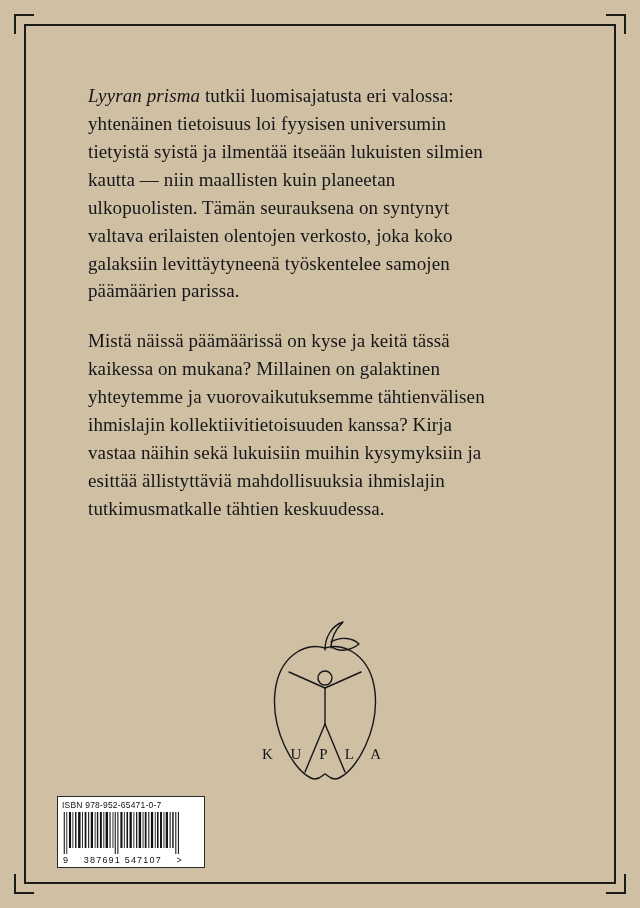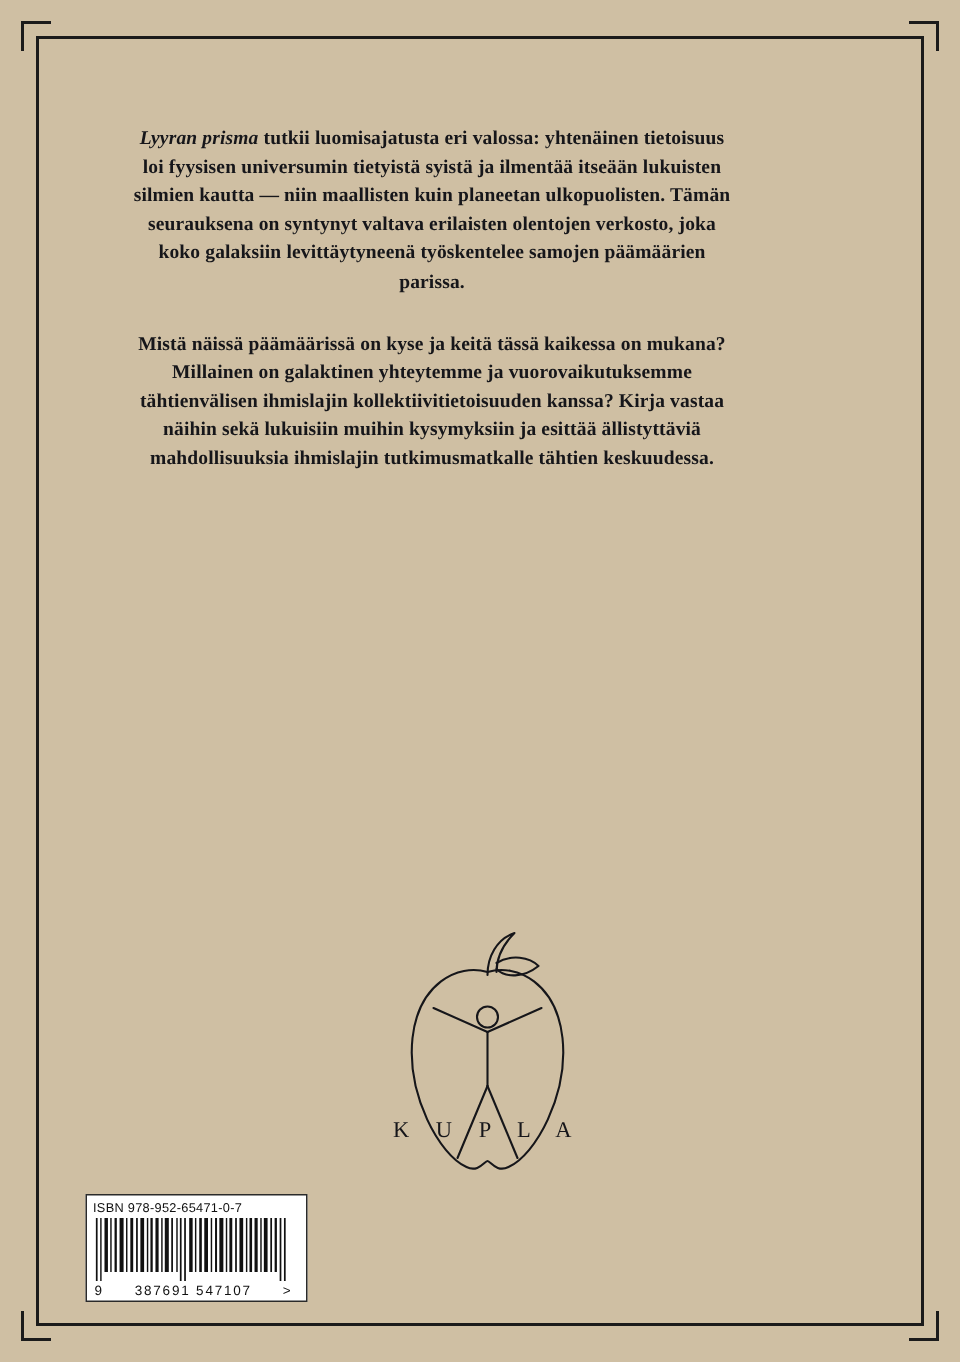--- a/index.html
+++ b/index.html
@@ -44,27 +44,26 @@
   .corner-br { right: 14px; bottom: 14px; border-right: 2px solid #1b1b1b; border-bottom: 2px solid #1b1b1b; }
 
   
   .blurb {
     position: absolute;
     left: 88px;
     top: 82px;
     width: 400px;
   }
   .para {
-    font-size: 13px;
+    font-size: 19px;
     line-height: 1.47;
     color: #16161a;
     margin: 0 0 22px 0;
-    text-align: center;
+    text-align: left;
     letter-spacing: 0.1px;
-    font-weight: bold;
   }
   .para:last-child { margin-bottom: 0; }
   .title-italic {
     font-style: italic;
   }
 
   
   .logo-wrap {
     position: absolute;
     left: 10px;
@@ -87,21 +86,21 @@
 
   
   .barcode-box {
     position: absolute;
     left: 57px;
     bottom: 40px;
     width: 148px;
     background: #ffffff;
     border: 1px solid #2a2a2a;
     box-sizing: border-box;
-    padding: 3px 8px 2px 4px;
+    padding: 3px 20px 2px 4px;
   }
   .isbn-text {
     font-family: "Liberation Sans", sans-serif;
     font-size: 8.5px;
     color: #111;
     letter-spacing: 0.2px;
     margin-bottom: 2px;
     white-space: nowrap;
   }
   .bars {

